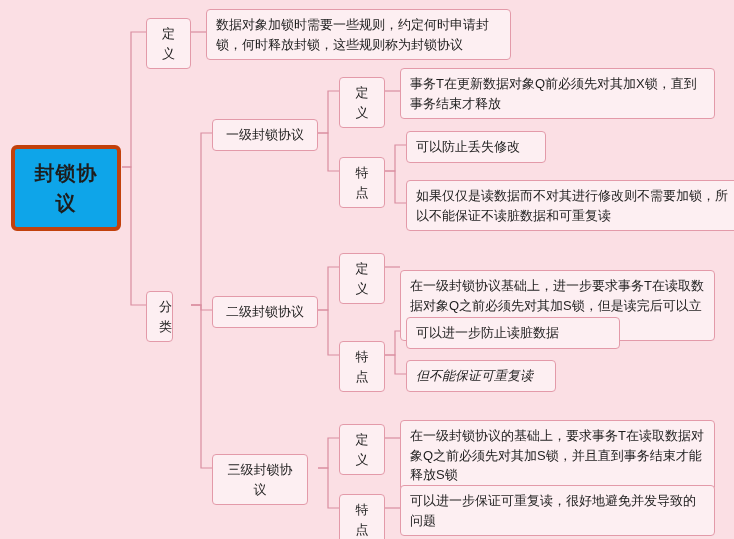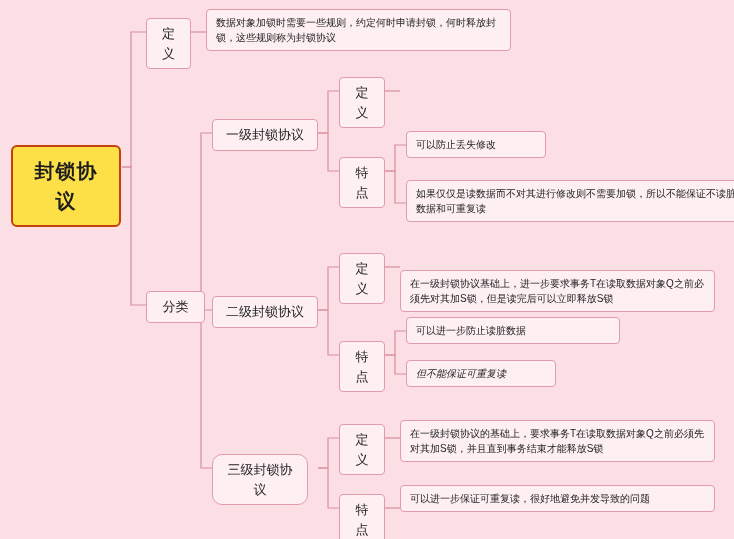--- a/index.html
+++ b/index.html
@@ -31,22 +31,22 @@
     box-sizing: border-box;
     background: #fdeff2;
     border: 1px solid #e39aa9;
     border-radius: 4px;
     color: #1d1d1d;
     line-height: 1.5;
     padding: 5px 9px;
     white-space: pre-wrap;
   }
   .root {
-    background: #fde047;
-    border: 2px solid #c2410c;
+    background: #0ea5e9;
+    border: 4px solid #c2410c;
     border-radius: 6px;
     font-size: 20px;
     font-weight: bold;
     letter-spacing: 1px;
     padding: 9px 14px;
     text-align: center;
   }
   .lvl1 {
     font-size: 13px;
     text-align: center;
@@ -56,21 +56,21 @@
     font-size: 13px;
     text-align: center;
     padding: 5px 10px;
   }
   .lvl3 {
     font-size: 13px;
     text-align: center;
     padding: 5px 11px;
   }
   .leaf {
-    font-size: 10px;
+    font-size: 13px;
     text-align: left;
   }
 </style>
 </head>
 <body>
 
 <div id="mindmap">
 
   <svg class="connectors" viewBox="0 0 734 539">
     <g fill="none" stroke="#d98ea0" stroke-width="1.2">
@@ -104,46 +104,47 @@
       <path d="M385,508 L400,508"></path>
     </g>
   </svg>
 
   <div class="node root" style="left:11px; top:145px; width:110px;">封锁协议</div>
 
   <div class="node lvl1" style="left:146px; top:18px; width:45px;">定义</div>
 
   <div class="node leaf" style="left:206px; top:9px; width:305px;">数据对象加锁时需要一些规则，约定何时申请封锁，何时释放封锁，这些规则称为封锁协议</div>
 
-  <div class="node lvl1" style="left:146px; top:291px; width:59px;">分类</div>
+  <div class="node lvl1" style="left:146px; top:291px; width:27px;">分类</div>
 
   <div class="node lvl2" style="left:212px; top:119px; width:106px;">一级封锁协议</div>
 
   <div class="node lvl3" style="left:339px; top:77px; width:46px;">定义</div>
 
+  <div class="node leaf" style="left:400px; top:68px; width:315px;">事务T在更新数据对象Q前必须先对其加X锁，直到事务结束才释放</div>
 
   <div class="node lvl3" style="left:339px; top:157px; width:46px;">特点</div>
 
   <div class="node leaf" style="left:406px; top:131px; width:140px;">可以防止丢失修改</div>
 
   <div class="node leaf" style="left:406px; top:180px; width:341px;">如果仅仅是读数据而不对其进行修改则不需要加锁，所以不能保证不读脏数据和可重复读</div>
 
   <div class="node lvl2" style="left:212px; top:296px; width:106px;">二级封锁协议</div>
 
   <div class="node lvl3" style="left:339px; top:253px; width:46px;">定义</div>
 
   <div class="node leaf" style="left:400px; top:232px; width:315px;margin-top:38px;">在一级封锁协议基础上，进一步要求事务T在读取数据对象Q之前必须先对其加S锁，但是读完后可以立即释放S锁</div>
 
   <div class="node lvl3" style="left:339px; top:341px; width:46px;">特点</div>
 
   <div class="node leaf" style="left:406px; top:317px; width:214px;">可以进一步防止读脏数据</div>
 
   <div class="node leaf" style="left:406px; top:360px; width:150px;font-style:italic;">但不能保证可重复读</div>
 
-  <div class="node lvl2" style="left:212px; top:454px; width:96px;border-radius:10px;">三级封锁协议</div>
+  <div class="node lvl2" style="left:212px; top:454px; width:96px;">三级封锁协议</div>
 
   <div class="node lvl3" style="left:339px; top:424px; width:46px;">定义</div>
 
   <div class="node leaf" style="left:400px; top:414px; width:315px;margin-top:6px;">在一级封锁协议的基础上，要求事务T在读取数据对象Q之前必须先对其加S锁，并且直到事务结束才能释放S锁</div>
 
   <div class="node lvl3" style="left:339px; top:494px; width:46px;">特点</div>
 
   <div class="node leaf" style="left:400px; top:485px; width:315px;">可以进一步保证可重复读，很好地避免并发导致的问题</div>
 
 </div>

